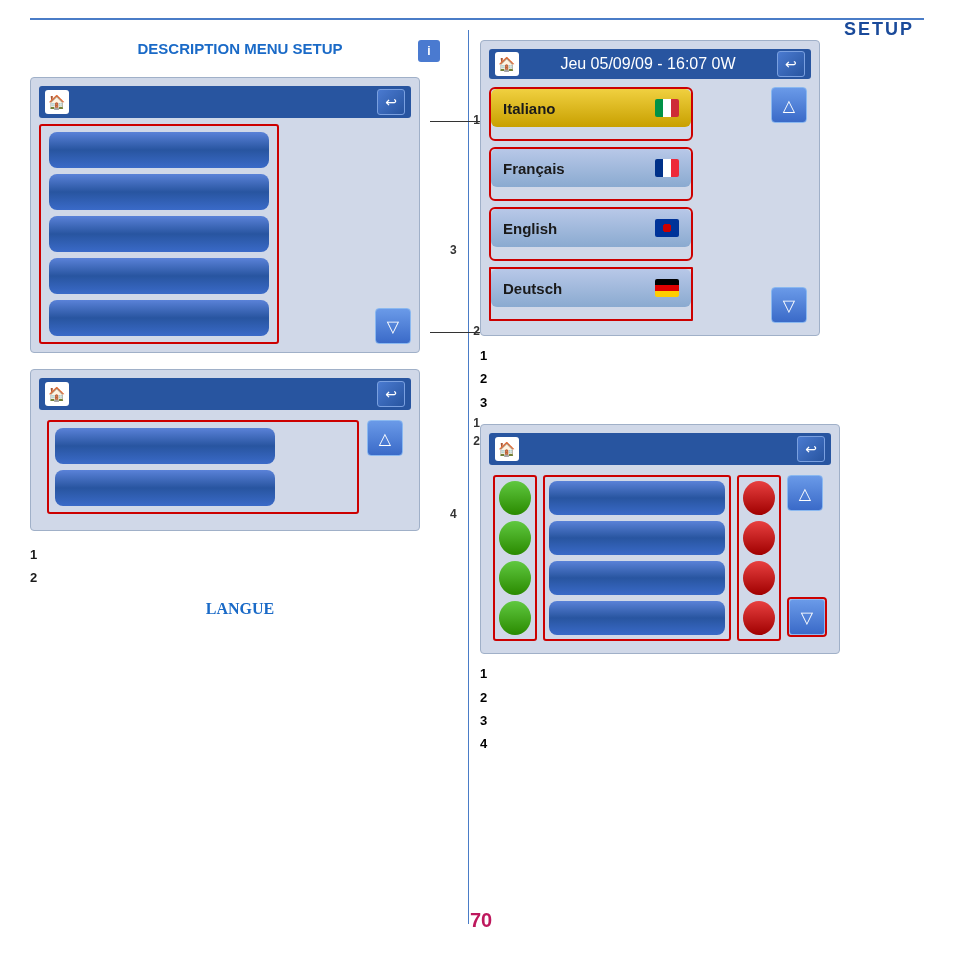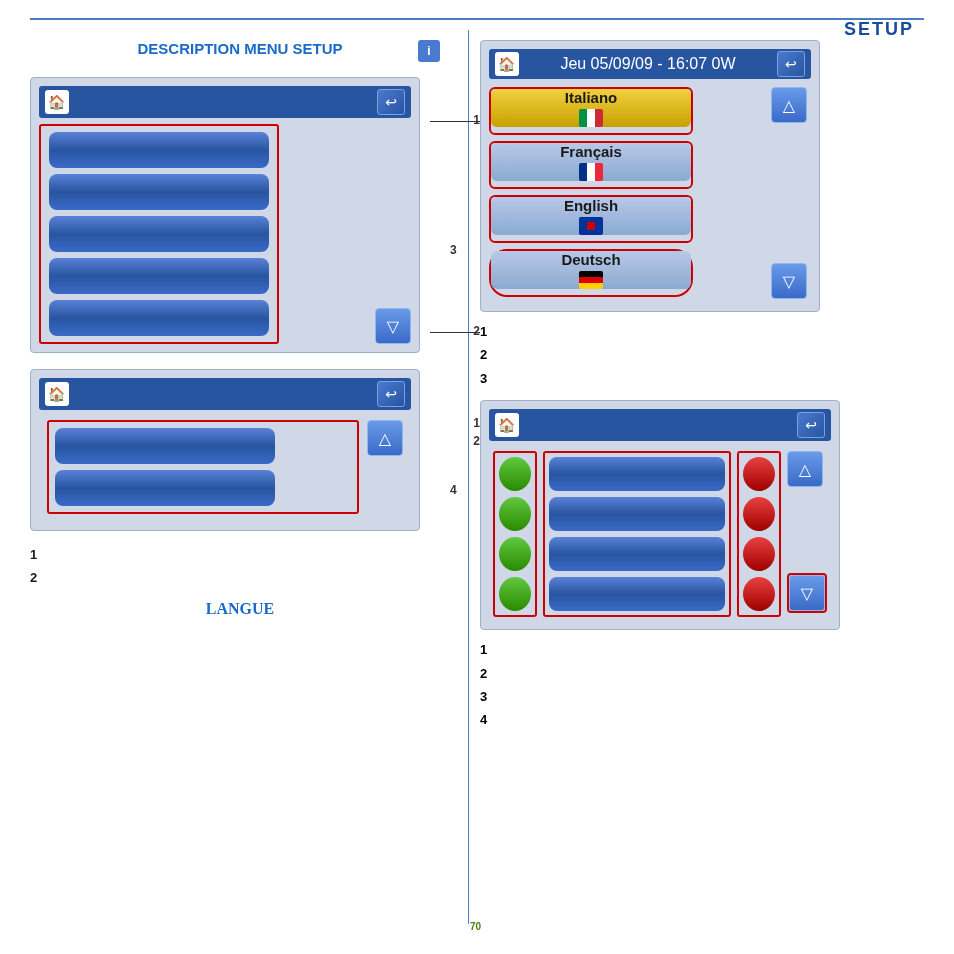--- a/index.html
+++ b/index.html
@@ -157,23 +157,22 @@
       height: 38px;
       border-radius: 6px;
       border: none;
       width: 200px;
       display: flex;
       align-items: center;
       padding: 0 12px;
       font-size: 15px;
       font-weight: bold;
       color: #1a1a1a;
-      margin-bottom: 6px;
+      margin-bottom: 12px;
       justify-content: space-between;
-      flex-direction: column;
     }
 
     .lang-btn-italiano {
       background: linear-gradient(180deg, #f0d040, #c8a000);
     }
 
     .lang-btn-english {
       background: linear-gradient(180deg, #b8c8e8, #8aaad0);
     }
 
@@ -254,23 +253,23 @@
       bottom: 30px;
       width: 1px;
       background: #4a7cc7;
     }
 
     
     .page-num {
       position: absolute;
       bottom: 22px;
       left: 470px;
-      font-size: 10px;
+      font-size: 20px;
       font-weight: bold;
-      color: #4d7c0f;
+      color: #be185d;
     }
   </style>
 </head>
 <body>
 
 <div class="header-line"></div>
 <div class="header-title">SETUP</div>
 
 <div class="v-divider"></div>
 
@@ -383,21 +382,21 @@
 
           
           <div style="border:2px solid #cc0000; border-radius:6px; margin-bottom:6px; display:inline-block;">
             <button class="lang-btn lang-btn-english">
               <span>English</span>
               <span class="flag flag-gb" style="background: radial-gradient(circle, #cc0000 30%, transparent 30%), #003399; background-size:100%;"></span>
             </button>
           </div>
 
           
-          <div style="border:2px solid #cc0000; border-radius:18px; margin-bottom:6px; display:inline-block;">
+          <div style="border:2px solid #cc0000; border-radius:1px; margin-bottom:6px; display:inline-block;">
             <button class="lang-btn lang-btn-deutsch">
               <span>Deutsch</span>
               <span class="flag flag-de"></span>
             </button>
           </div>
         </div>
 
         <div style="display:flex; flex-direction:column; justify-content:space-between; padding: 0 4px 4px 0;">
           <div style="width:36px; height:36px; background:linear-gradient(180deg,#6a9ae8,#3a6ac8); border-radius:4px; display:flex; align-items:center; justify-content:center; border:1px solid #8ab8f0; color:#fff; font-size:16px;">△</div>
           <div style="width:36px; height:36px; background:linear-gradient(180deg,#6a9ae8,#3a6ac8); border-radius:4px; display:flex; align-items:center; justify-content:center; border:1px solid #8ab8f0; color:#fff; font-size:16px;">▽</div>

